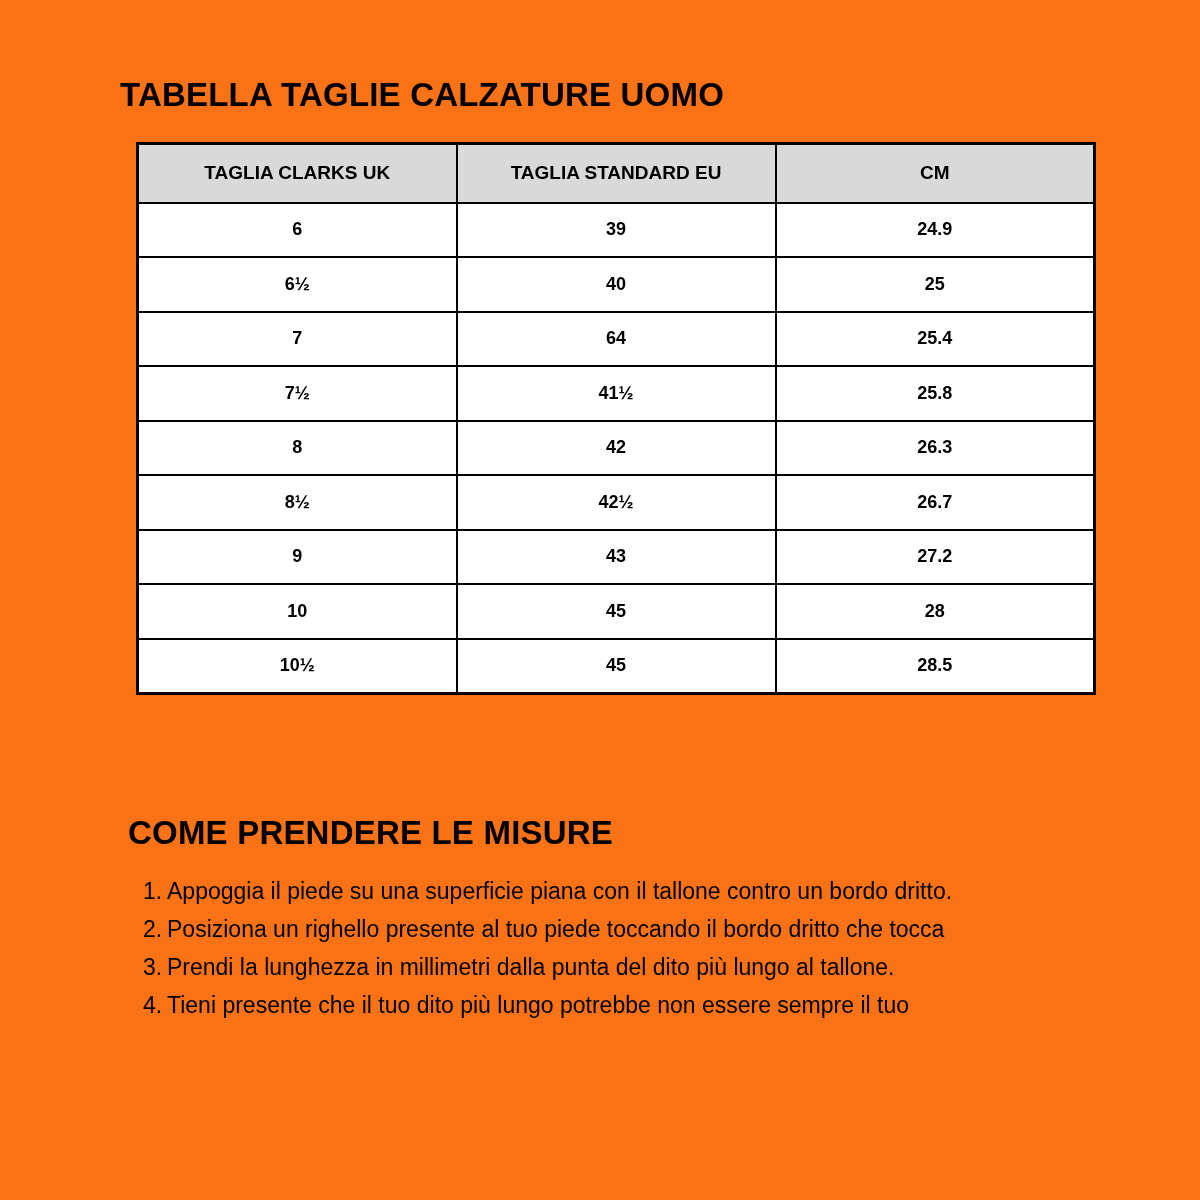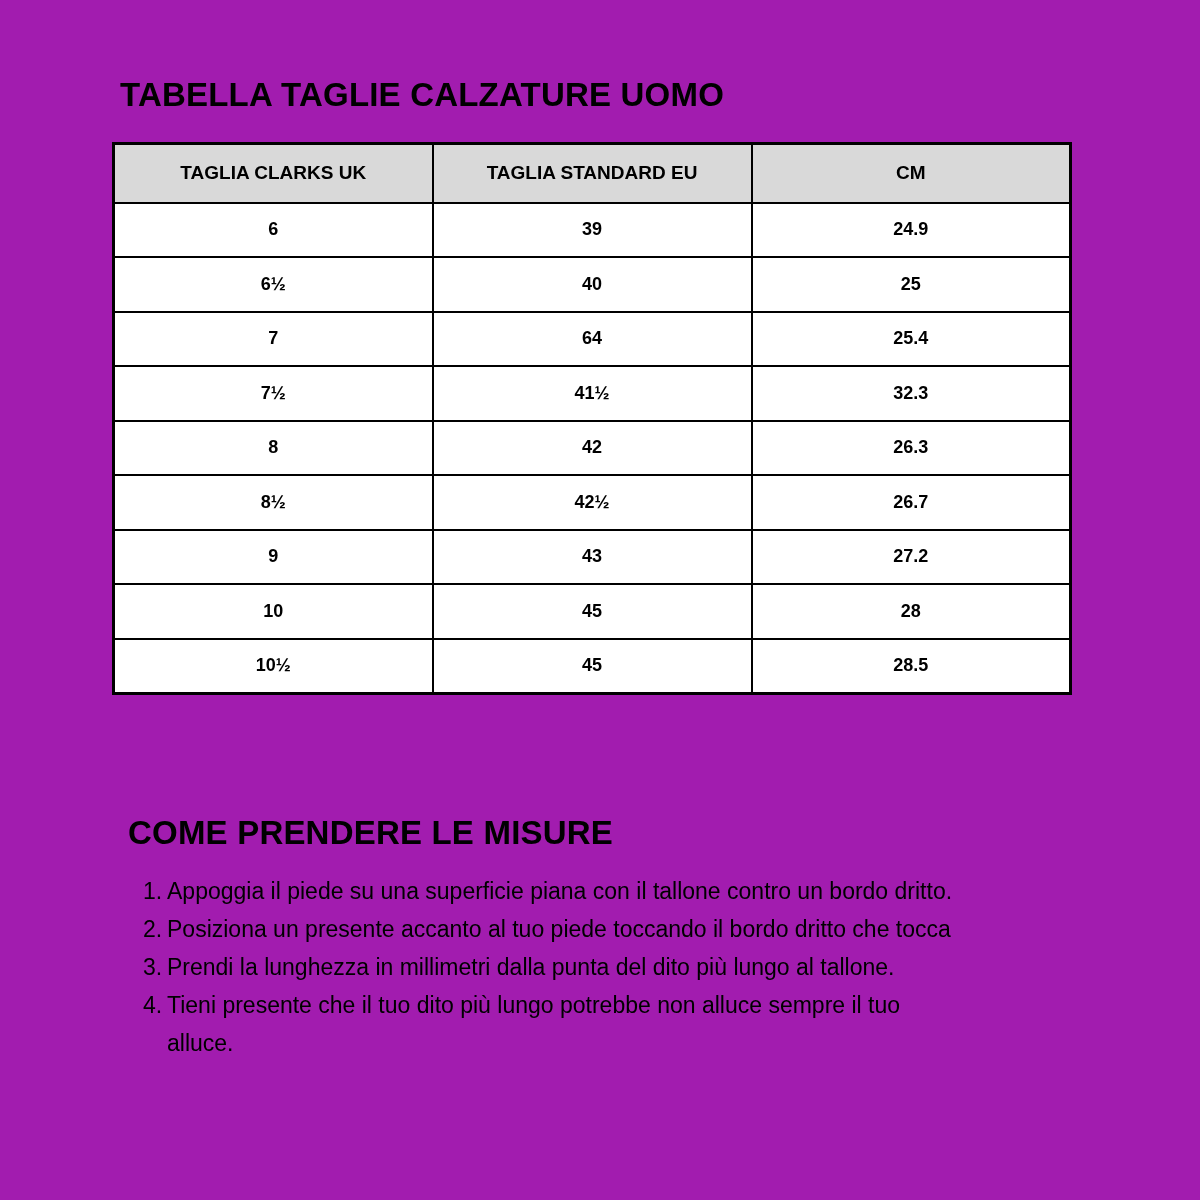--- a/index.html
+++ b/index.html
@@ -5,34 +5,34 @@
   * { margin: 0; padding: 0; box-sizing: border-box; }
   html, body {
     width: 1200px; height: 1200px;
     background: #ffffff;
     font-family: "Liberation Sans", sans-serif;
     color: #000000;
   }
   .page {
     position: relative;
     width: 1200px; height: 1200px;
-    background: #a21caf;
+    background: #f97316;
     overflow: hidden;
   }
   .page-title {
     position: absolute;
     left: 120px; top: 76px;
     font-size: 33px;
     font-weight: bold;
     letter-spacing: 0.2px;
     white-space: nowrap;
   }
   table.size-table {
     position: absolute;
-    left: 112px; top: 142px;
+    left: 136px; top: 142px;
     width: 960px;
     border-collapse: collapse;
     table-layout: fixed;
     border: 3px solid #000000;
   }
   table.size-table th,
   table.size-table td {
     border: 2px solid #000000;
     text-align: center;
     vertical-align: middle;
@@ -102,21 +102,21 @@
         <td>25</td>
       </tr>
       <tr>
         <td>7</td>
         <td>64</td>
         <td>25.4</td>
       </tr>
       <tr>
         <td>7½</td>
         <td>41½</td>
-        <td>32.3</td>
+        <td>25.8</td>
       </tr>
       <tr>
         <td>8</td>
         <td>42</td>
         <td>26.3</td>
       </tr>
       <tr>
         <td>8½</td>
         <td>42½</td>
         <td>26.7</td>
@@ -144,31 +144,30 @@
   <div class="instructions">
     <div class="instruction-item">
       <span class="num">1.</span>
       <span class="txt">
         <div>Appoggia il piede su una superficie piana con il tallone contro un bordo dritto.</div>
       </span>
     </div>
     <div class="instruction-item">
       <span class="num">2.</span>
       <span class="txt">
-        <div>Posiziona un presente accanto al tuo piede toccando il bordo dritto che tocca</div>
+        <div>Posiziona un righello presente al tuo piede toccando il bordo dritto che tocca</div>
       </span>
     </div>
     <div class="instruction-item">
       <span class="num">3.</span>
       <span class="txt">
         <div>Prendi la lunghezza in millimetri dalla punta del dito più lungo al tallone.</div>
       </span>
     </div>
     <div class="instruction-item">
       <span class="num">4.</span>
       <span class="txt">
-        <div>Tieni presente che il tuo dito più lungo potrebbe non alluce sempre il tuo</div>
-        <div>alluce.</div>
+        <div>Tieni presente che il tuo dito più lungo potrebbe non essere sempre il tuo</div>
       </span>
     </div>
   </div>
 
 </div>
 
 </body></html>

